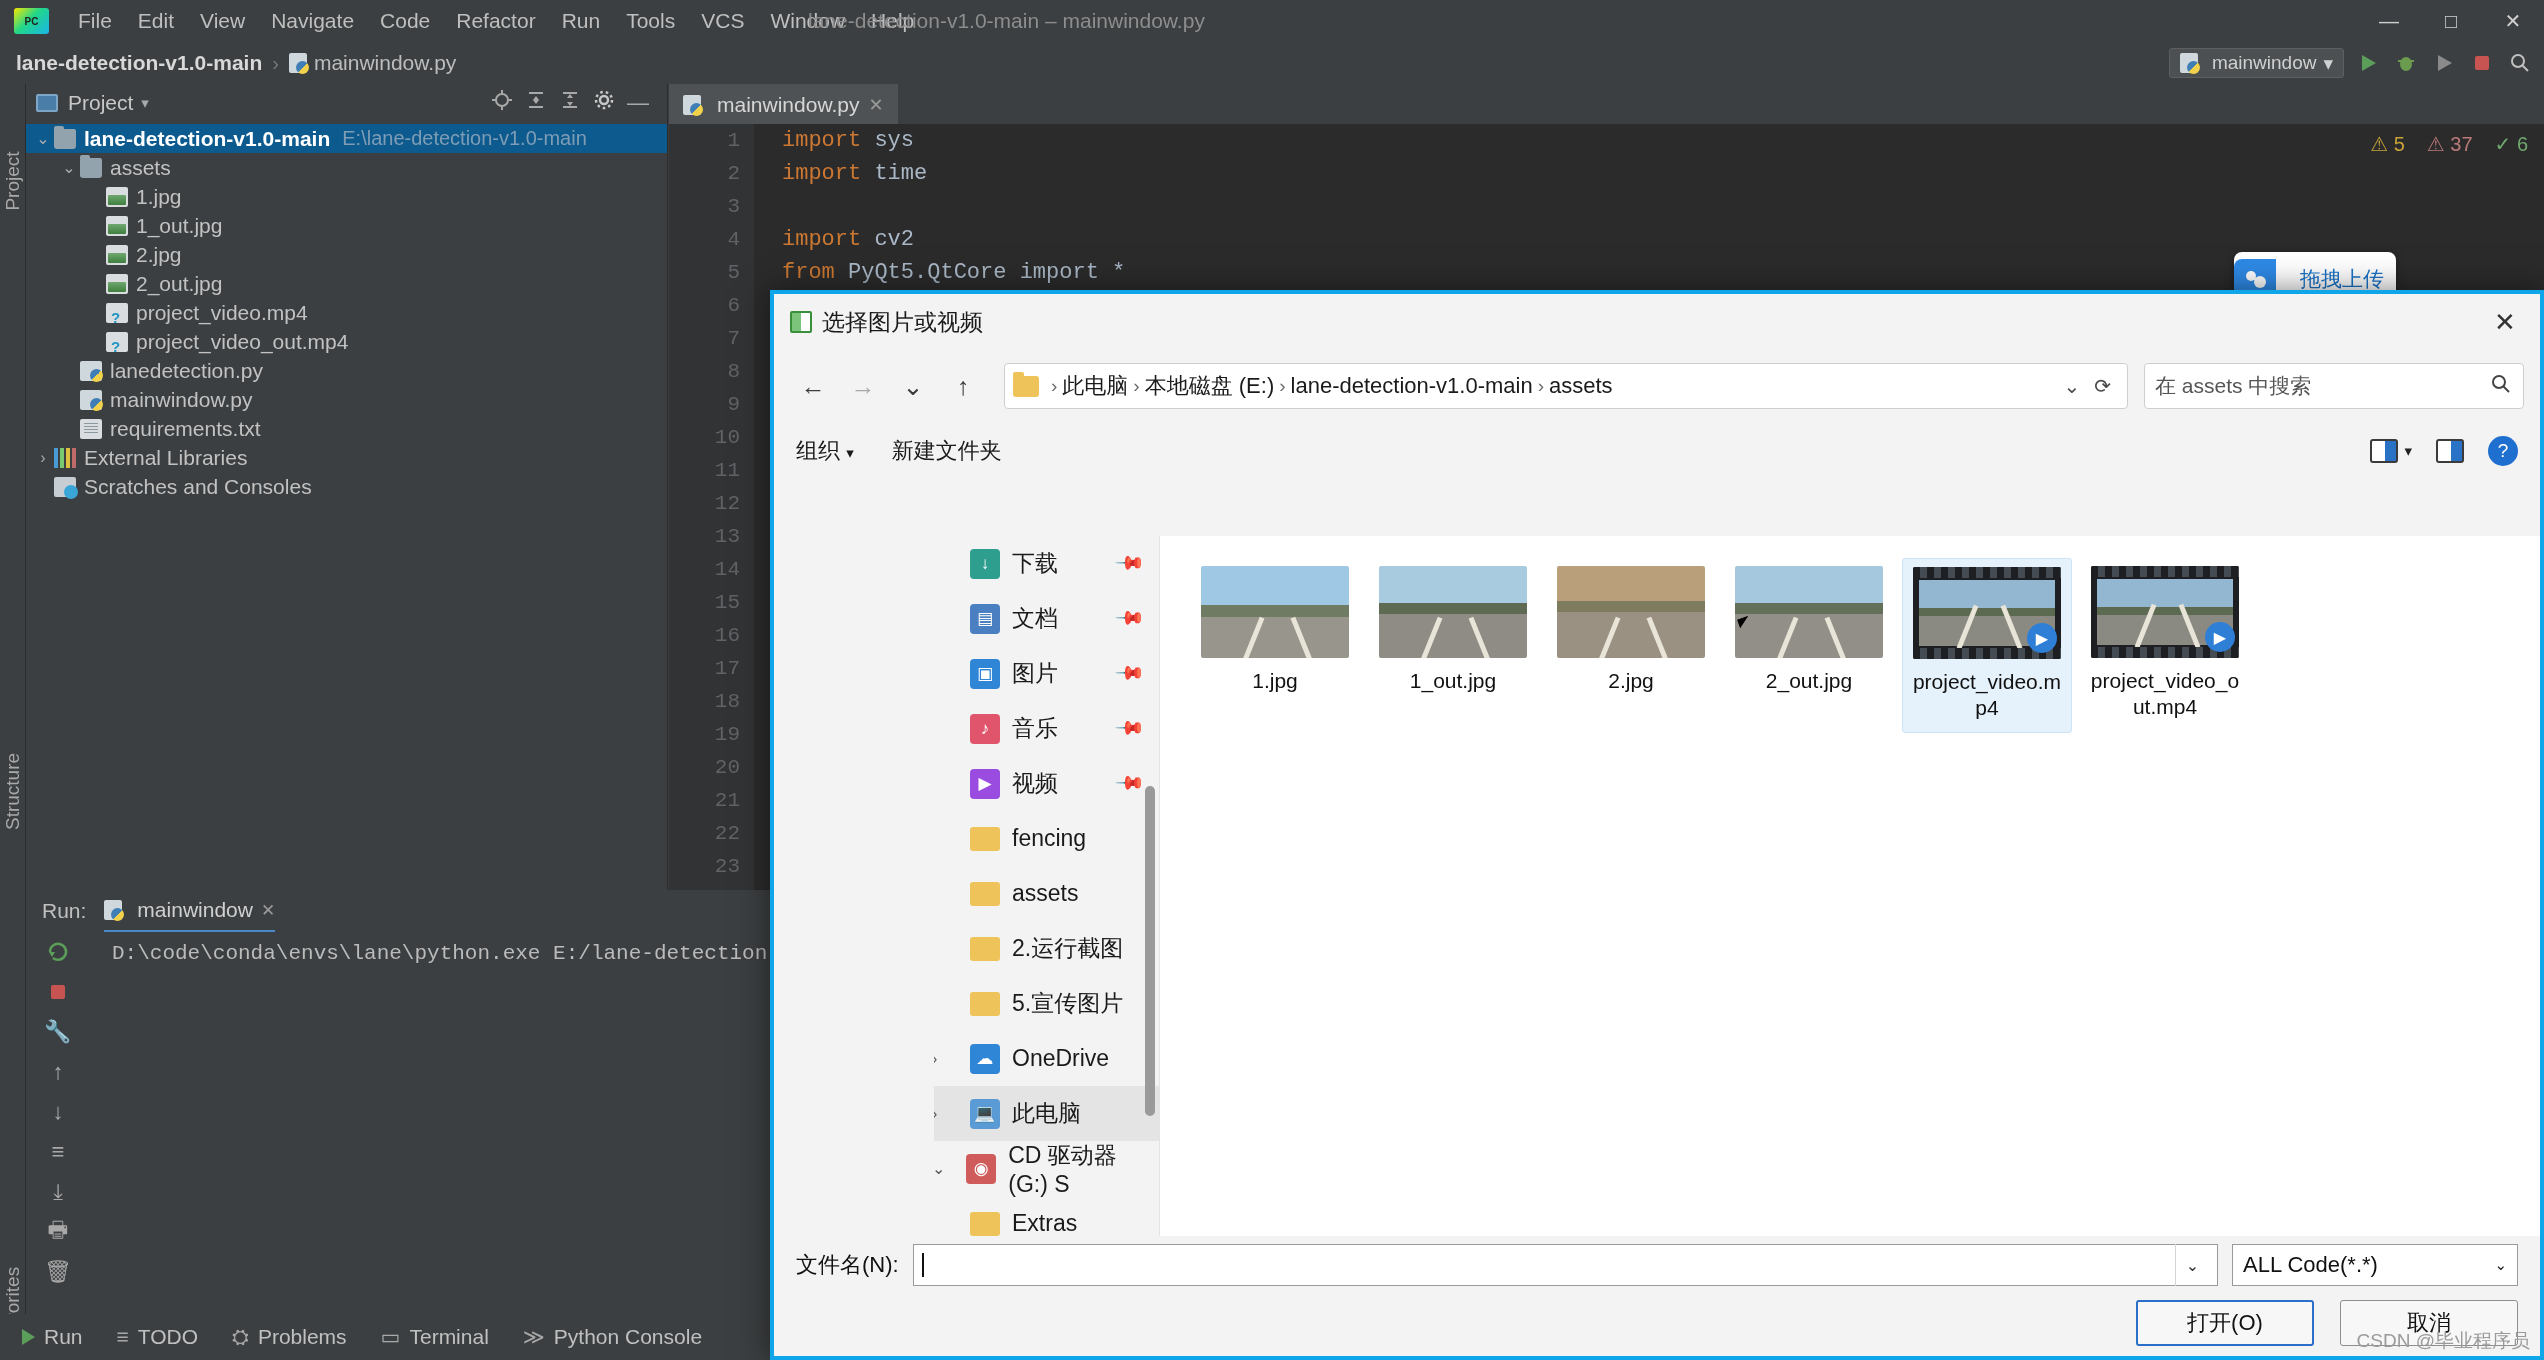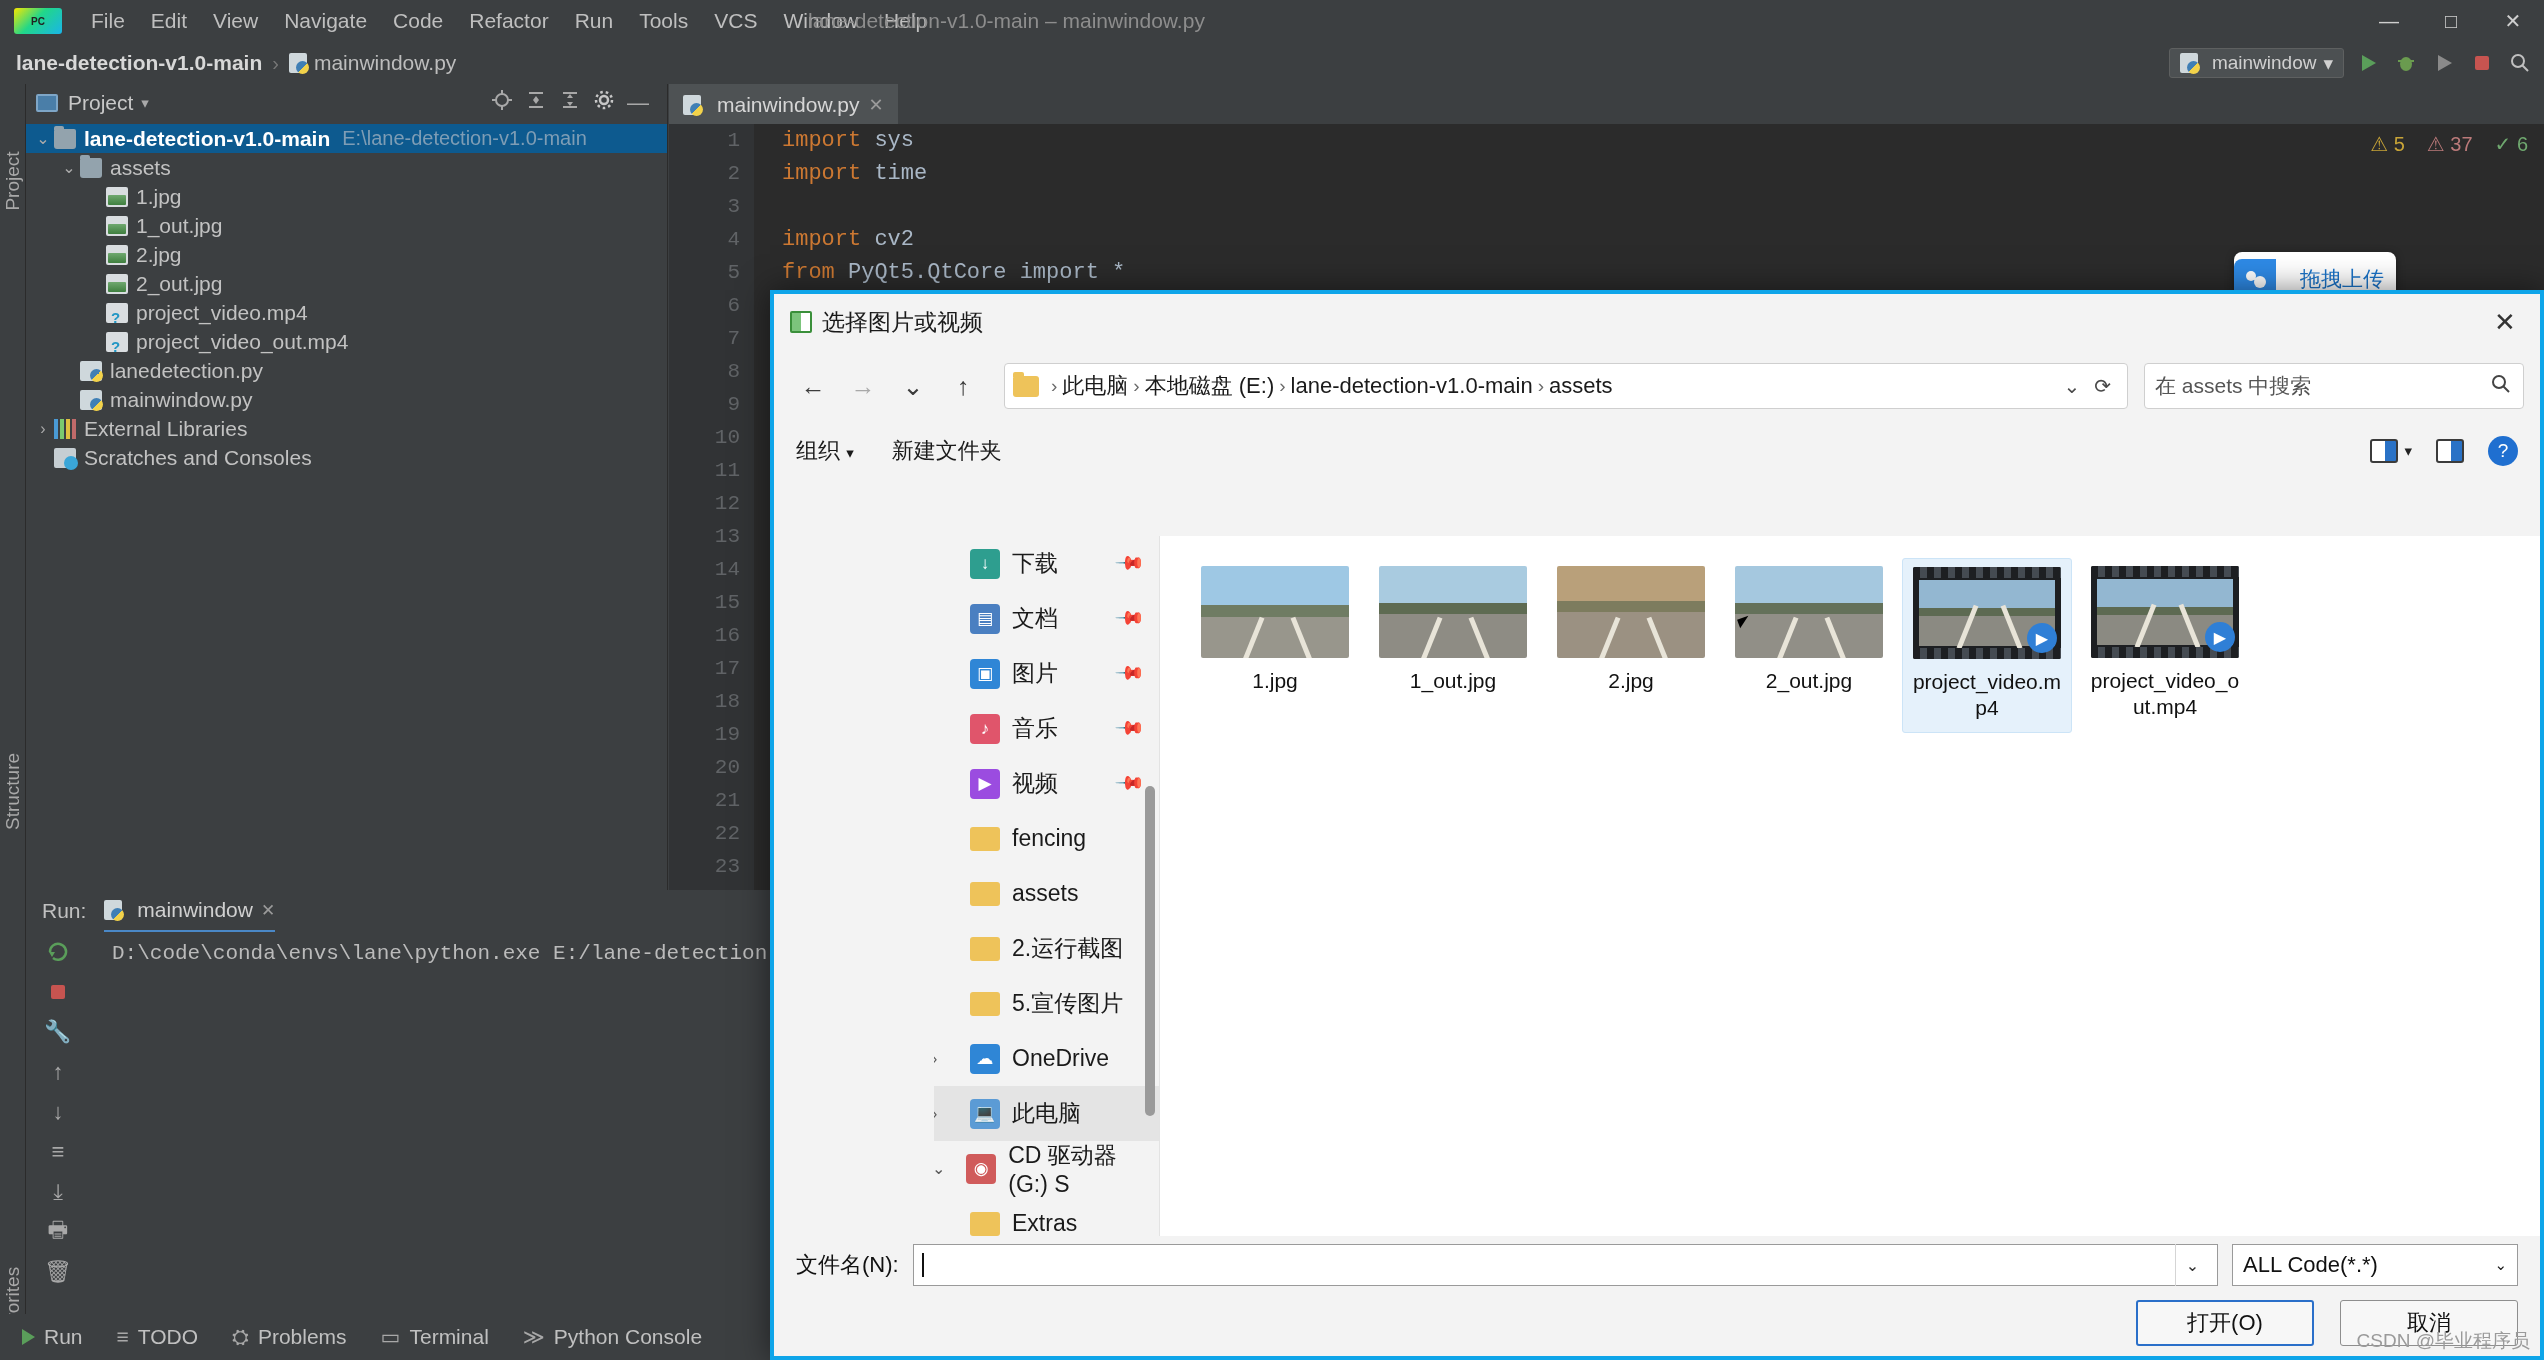--- a/index.html
+++ b/index.html
@@ -8,21 +8,21 @@
     font-family: "Liberation Sans", "DejaVu Sans", sans-serif;
     background:#3c3f41; color:#bbbbbb;
     font-size:22px;
     -webkit-font-smoothing:antialiased;
   }
   .ide { position:absolute; inset:0; background:#3c3f41; }
 
   
   .menubar { position:absolute; left:0; top:0; width:2544px; height:42px;
     background:#3c3f41; display:flex; align-items:center; padding-left:14px; }
-  .pc-logo { width:48px; height:26px; border-radius:3px;
+  .pc-logo { width:35px; height:26px; border-radius:3px;
      background:linear-gradient(135deg,#f7e700 0%,#21d789 45%,#1ab5e8 100%);
      display:flex; align-items:center; justify-content:center;
      font-size:10px; color:#222; font-weight:bold; margin-right:16px;}
   .menubar .mi { padding:0 13px; color:#bfbfbf; font-size:21px; line-height:42px; }
   .win-title { position:absolute; left:808px; top:0; line-height:42px;
      color:#8d8d8d; font-size:21px; }
   .wbtns { position:absolute; right:0; top:0; height:42px; display:flex; align-items:center;}
   .wbtn { width:62px; height:42px; display:flex; align-items:center; justify-content:center;
      color:#cfcfcf; font-size:20px;}
 
@@ -379,20 +379,25 @@
         <div class="trow" style="padding-left: 32px;">
           <span class="chev"></span>
           <span class="ic py"></span>
           <span class="tname">lanedetection.py</span>
         </div>
         <div class="trow" style="padding-left: 32px;">
           <span class="chev"></span>
           <span class="ic py"></span>
           <span class="tname">mainwindow.py</span>
         </div>
+        <div class="trow" style="padding-left: 32px;">
+          <span class="chev"></span>
+          <span class="ic txt"></span>
+          <span class="tname">requirements.txt</span>
+        </div>
         <div class="trow" style="padding-left: 6px;">
           <span class="chev">›</span>
           <span class="ic lib"></span>
           <span class="tname">External Libraries</span>
         </div>
         <div class="trow" style="padding-left: 6px;">
           <span class="chev"></span>
           <span class="ic scratch"></span>
           <span class="tname">Scratches and Consoles</span>
         </div>

